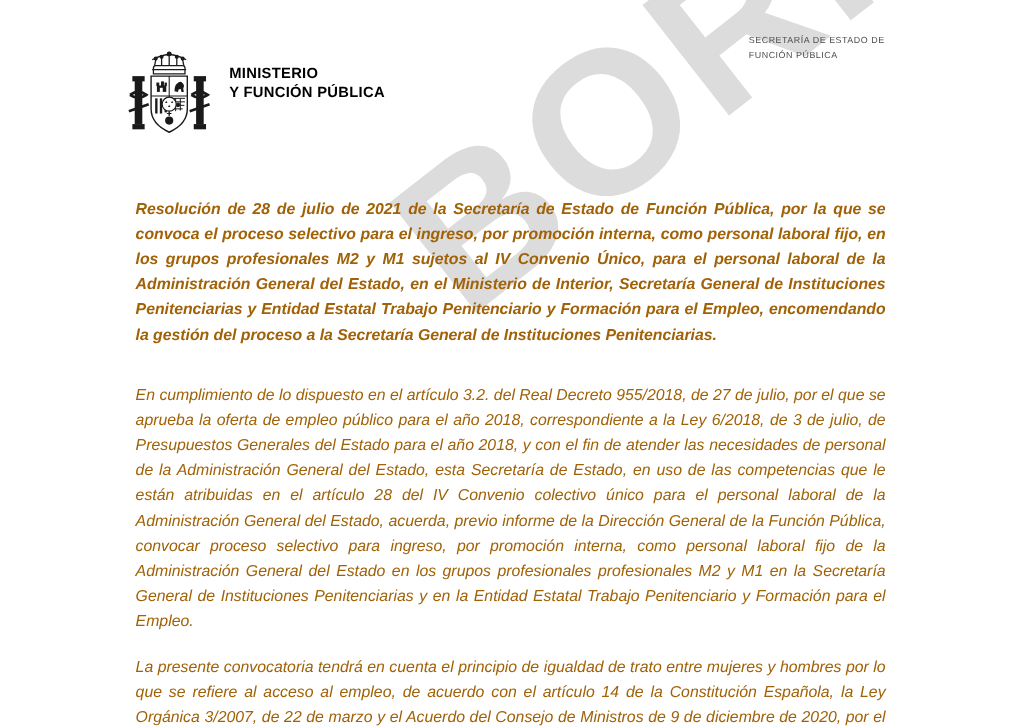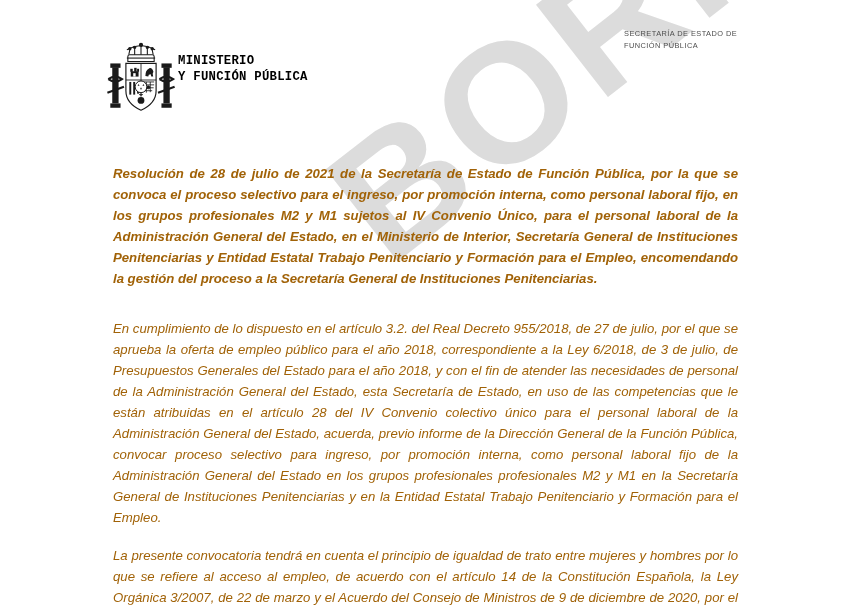--- a/index.html
+++ b/index.html
@@ -73,23 +73,22 @@
     display: flex;
     align-items: flex-start;
     z-index: 3;
   }
   .coat-of-arms {
     width: 74px;
     height: 76px;
     flex: 0 0 auto;
   }
   .ministry-name {
-    margin-left: 0px;
+    margin-left: 13px;
     padding-top: 11px;
-    font-family: Liberation Mono, monospace;
   }
   .ministry-name .mline {
     font-size: 12.3px;
     font-weight: bold;
     letter-spacing: 0.25px;
     line-height: 16.4px;
     color: #000000;
     white-space: nowrap;
   }
 

